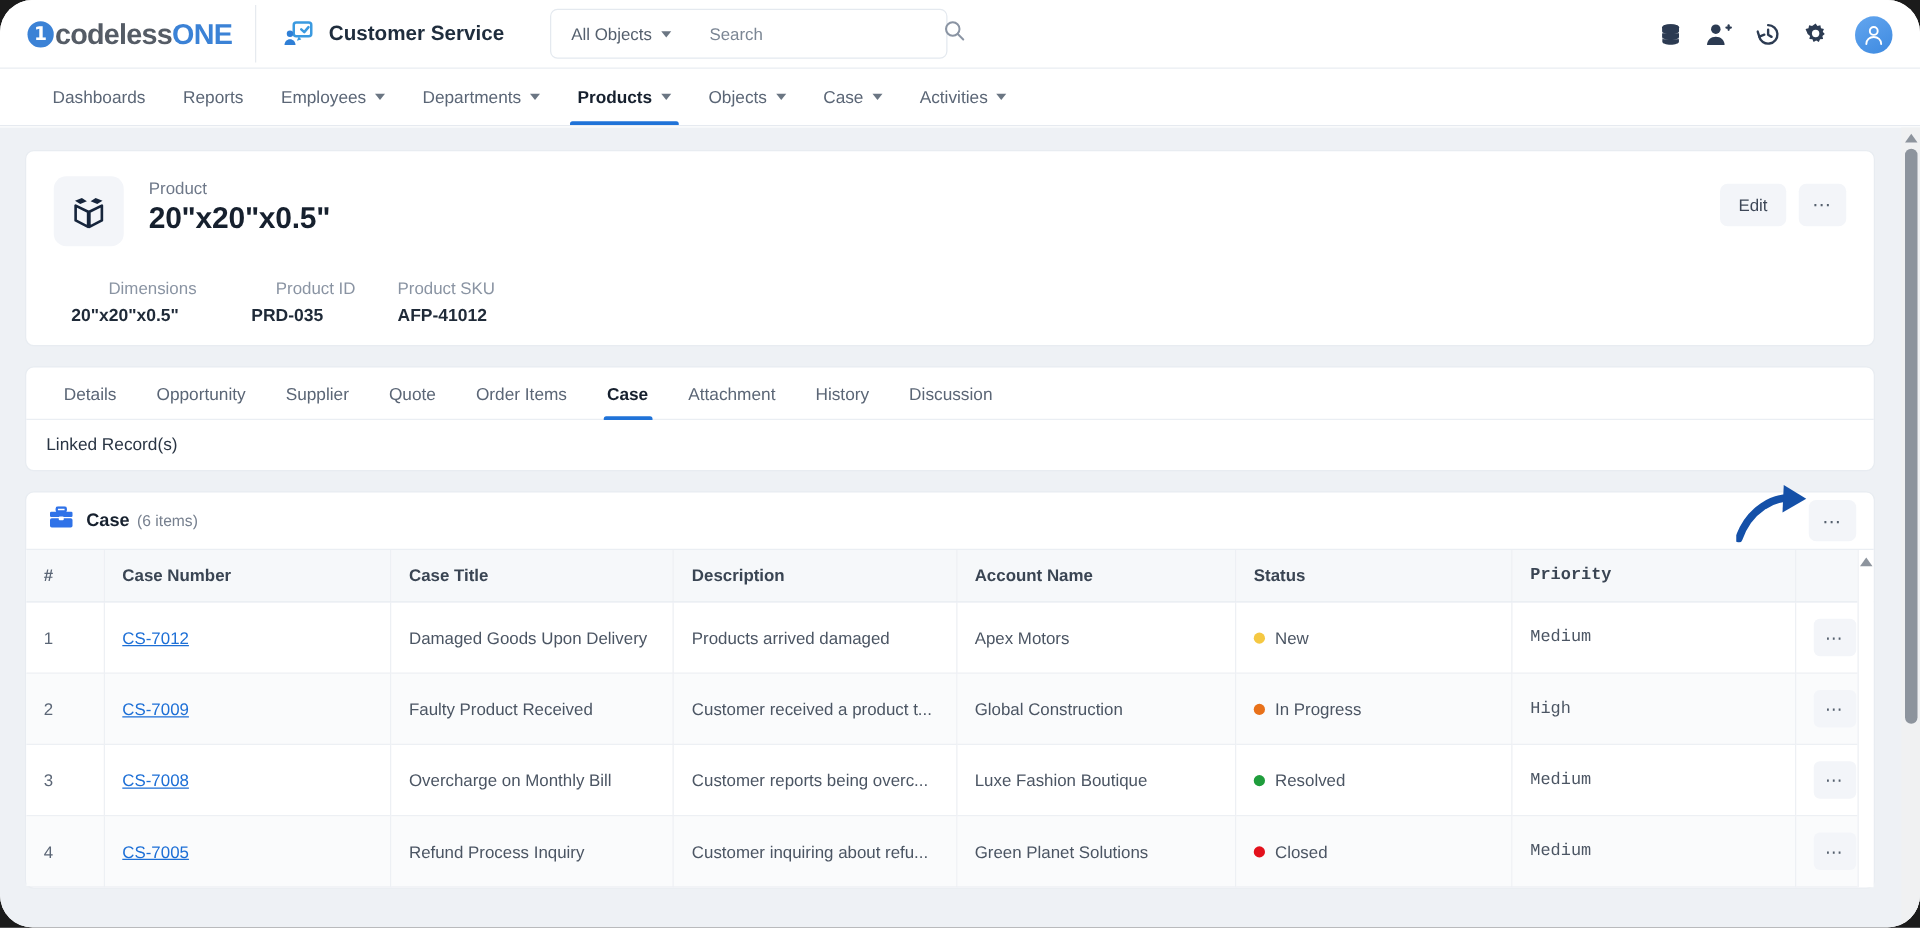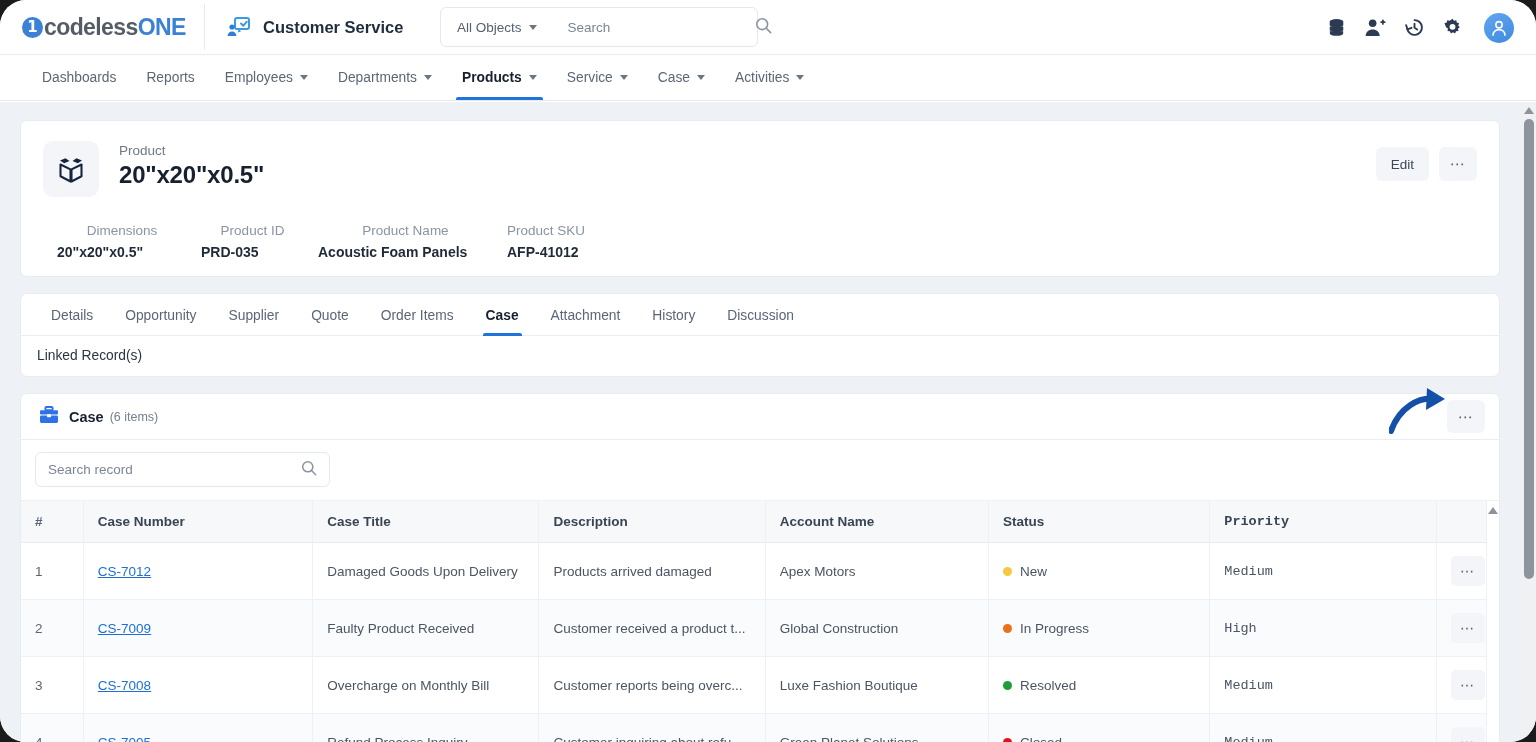--- a/index.html
+++ b/index.html
@@ -298,21 +298,21 @@
       </div>
     <div class="nav-item">
         <span>Departments</span>
         <span class="nav-caret"></span>
       </div>
     <div class="nav-item active">
         <span>Products</span>
         <span class="nav-caret"></span>
       </div>
     <div class="nav-item">
-        <span>Service</span>
+        <span>Objects</span>
         <span class="nav-caret"></span>
       </div>
     <div class="nav-item">
         <span>Case</span>
         <span class="nav-caret"></span>
       </div>
     <div class="nav-item">
         <span>Activities</span>
         <span class="nav-caret"></span>
       </div>
@@ -340,24 +340,20 @@
         <button class="btn icon-only">⋯</button>
       </div>
       <div class="rec-fields">
         <div class="fld" style="width:130px">
           <div class="fld-k">Dimensions</div>
           <div class="fld-v">20"x20"x0.5"</div>
         </div>
         <div class="fld" style="width:103px">
           <div class="fld-k">Product ID</div>
           <div class="fld-v">PRD-035</div>
-        </div>
-        <div class="fld" style="width:175px">
-          <div class="fld-k">Product Name</div>
-          <div class="fld-v">Acoustic Foam Panels</div>
         </div>
         <div class="fld">
           <div class="fld-k">Product SKU</div>
           <div class="fld-v">AFP-41012</div>
         </div>
       </div>
     </div>
 
     <div class="card tabs-card">
       <div class="tabs">
@@ -388,31 +384,20 @@
         <span class="rel-count">(6 items)</span>
         <span class="arrow-anno">
           <svg width="62" height="48" viewBox="0 0 62 48">
             <path d="M2 45C10 22 30 10 47 13" fill="none" stroke="#1450a8" stroke-width="6" stroke-linecap="round"></path>
             <path d="M38 2l18 11-19 11z" fill="#1450a8"></path>
           </svg>
         </span>
         <button class="rel-more">⋯</button>
       </div>
 
-      <div class="rel-search-row">
-        <div class="rec-search">
-          <input placeholder="Search record" style="">
-          <span style="margin-right:12px">
-            <svg width="16" height="16" viewBox="0 0 17 17">
-                <circle cx="7.2" cy="7.2" r="5.4" fill="none" stroke="#8a94a3" stroke-width="1.6"></circle>
-                <line x1="11.2" y1="11.2" x2="15.6" y2="15.6" stroke="#8a94a3" stroke-width="1.6" stroke-linecap="round"></line>
-              </svg>
-          </span>
-        </div>
-      </div>
 
       <div class="tbl-wrap">
         <table>
           <thead>
             <tr>
               <th class="c-idx">#</th>
               <th class="c-num">Case Number</th>
               <th class="c-title">Case Title</th>
               <th class="c-desc">Description</th>
               <th class="c-acct">Account Name</th>

